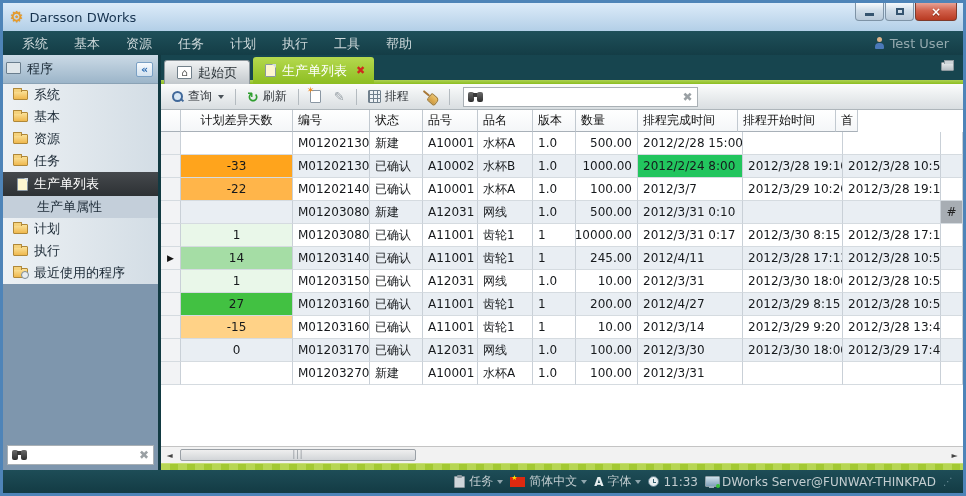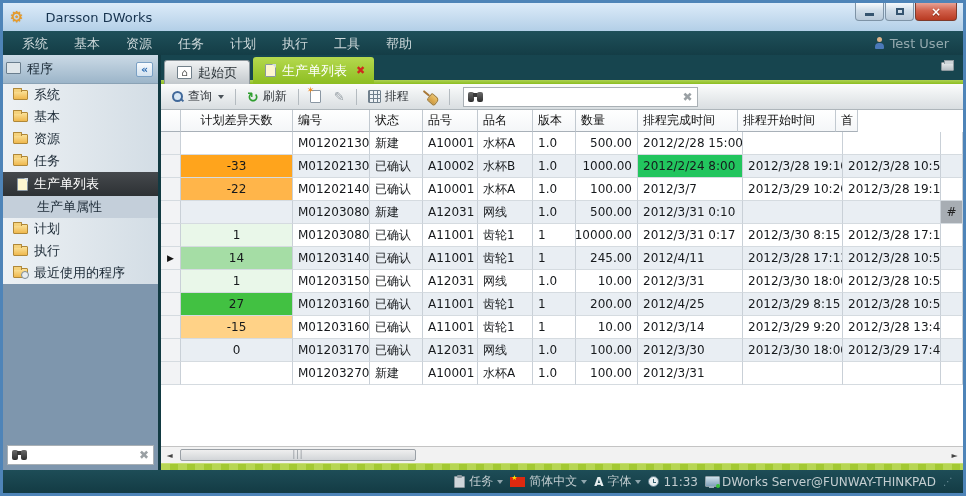--- a/index.html
+++ b/index.html
@@ -2,21 +2,21 @@
 <html><head>
 <meta charset="utf-8">
 <style>
   html,body{margin:0;padding:0;background:#fff;font-family:"DejaVu Sans","Liberation Sans",sans-serif;}
   *{box-sizing:border-box;}
   .window{width:966px;height:496px;border:3px solid #4e84b8;background:#fff;display:flex;flex-direction:column;position:relative;overflow:hidden;}
 
   
   .titlebar{height:28px;background:linear-gradient(#dcebf9,#b3cfe7);display:flex;align-items:center;padding-left:7px;gap:6px;position:relative;flex:0 0 auto;}
   .gear-icon{color:#ec9d28;font-size:15px;line-height:1;text-shadow:0 0 1px #b5720f;}
-  .title-text{font-size:13px;color:#16324e;margin-left:16px;}
+  .title-text{font-size:13px;color:#16324e;}
   .winbtns{position:absolute;top:0;right:6px;display:flex;gap:1px;}
   .winbtn{width:29px;height:18px;border:1px solid #7e93a6;border-top:none;border-radius:0 0 4px 4px;background:linear-gradient(#f7fafc,#cfdde9 45%,#b9cada);display:flex;align-items:center;justify-content:center;cursor:pointer;}
   .winbtn .minbar{width:9px;height:3px;background:#35546f;margin-top:6px;}
   .winbtn .restbox{width:8px;height:7px;border:2px solid #35546f;background:transparent;}
   .winbtn.close{width:42px;background:linear-gradient(#e9a396,#d1614c 45%,#b93a22);border-color:#7e3b2c;color:#fff;font-weight:bold;font-size:12px;text-shadow:0 1px 1px #7c2513;}
 
   
   .menubar{height:24px;background:linear-gradient(#1f505a,#143d46);display:flex;align-items:center;padding:0 6px;flex:0 0 auto;}
   .menu-item{color:#cdd8da;font-size:13px;padding:0 13px;cursor:pointer;}
   .menu-user{margin-left:auto;display:flex;align-items:center;gap:5px;color:#93a9ae;font-size:13px;padding-right:8px;}
@@ -376,21 +376,21 @@
             </div>
             <div class="grow">
               <div class="gcell selcol" style="width: 20px;"></div>
               <div class="gcell center" style="width: 112px; background: rgb(66, 193, 66);">27</div>
               <div class="gcell" style="width: 77px; background: rgb(233, 238, 243);">M012031601</div>
               <div class="gcell" style="width: 53px; background: rgb(233, 238, 243);">已确认</div>
               <div class="gcell" style="width: 55px; background: rgb(233, 238, 243);">A11001</div>
               <div class="gcell" style="width: 55px; background: rgb(233, 238, 243);">齿轮1</div>
               <div class="gcell" style="width: 43px; background: rgb(233, 238, 243);">1</div>
               <div class="gcell right" style="width: 62px; background: rgb(233, 238, 243);">200.00</div>
-              <div class="gcell" style="width: 105px; background: rgb(233, 238, 243);">2012/4/25</div>
+              <div class="gcell" style="width: 105px; background: rgb(233, 238, 243);">2012/4/27</div>
               <div class="gcell" style="width: 100px; background: rgb(233, 238, 243);">2012/3/29 8:15</div>
               <div class="gcell" style="width: 98px; background: rgb(233, 238, 243);">2012/3/28 10:52</div>
               <div class="gcell" style="width: 22px; background: rgb(233, 238, 243);"></div>
             </div>
             <div class="grow">
               <div class="gcell selcol" style="width: 20px;"></div>
               <div class="gcell center" style="width: 112px; background: rgb(255, 210, 135);">-15</div>
               <div class="gcell" style="width: 77px; background: rgb(255, 255, 255);">M012031602</div>
               <div class="gcell" style="width: 53px; background: rgb(255, 255, 255);">已确认</div>
               <div class="gcell" style="width: 55px; background: rgb(255, 255, 255);">A11001</div>

